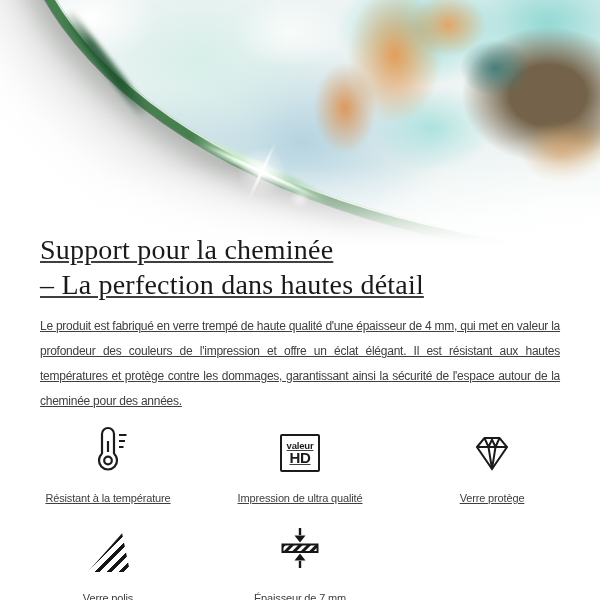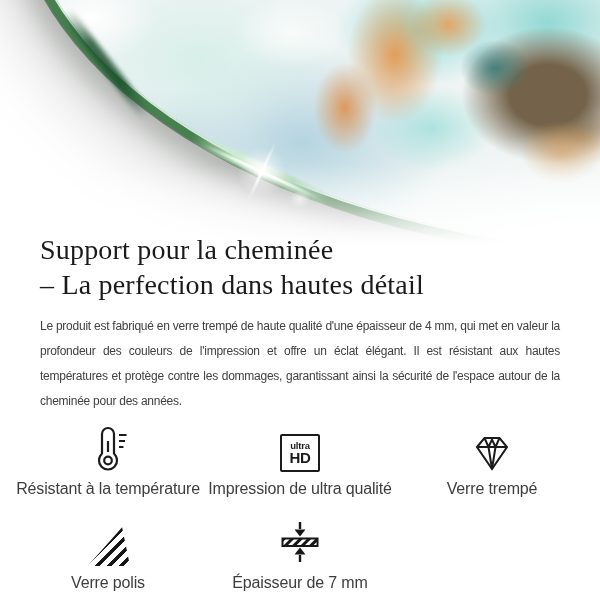--- a/index.html
+++ b/index.html
@@ -1,17 +1,17 @@
 <!DOCTYPE html>
 <html><head>
 <meta charset="utf-8">
 <style>
   html,body{margin:0;padding:0;background:#fff;}
   .page{position:relative;width:600px;height:600px;background:#fff;overflow:hidden;
-        font-family:"Liberation Sans","DejaVu Sans",sans-serif;color:#3f3f3f;}
+        font-family:"Liberation Sans","DejaVu Sans",sans-serif;color:#3f3f3f;text-decoration:underline;}
 
   
   .hero{position:relative;width:600px;height:252px;overflow:hidden;background:#fff;}
   .glass-face{
     position:absolute;left:22px;top:-492px;width:1316px;height:744px;border-radius:50%;
     overflow:hidden;
     box-shadow:
       0 0 0 2px rgba(233,245,236,.9),
       0 0 0 10px #47804f,
       0 0 0 11.5px rgba(32,70,40,.55),
@@ -66,21 +66,21 @@
   .title{margin:-20px 40px 0 40px;font-family:"Liberation Serif","DejaVu Serif",serif;
          font-weight:400;font-size:28px;line-height:35px;color:#1a1a1a;letter-spacing:.2px;}
   .desc{margin:12px 40px 12px 40px;font-size:12px;line-height:25px;letter-spacing:-.25px;
         text-align:justify;color:#404040;}
 
   
   .features{display:grid;grid-template-columns:repeat(3,1fr);row-gap:22px;
             padding:0 12px;margin-top:2px;}
   .feature{display:flex;flex-direction:column;align-items:center;}
   .icon-box{height:46px;display:flex;align-items:flex-end;justify-content:center;}
-  .feature .label{margin-top:8px;font-size:16px;letter-spacing:-.15px;color:#3d3d3d;}
+  .feature .label{margin-top:20px;font-size:11px;letter-spacing:-.15px;color:#3d3d3d;}
 
   .uhd{width:36px;height:34px;border:2.5px solid #1b1b1b;border-radius:2px;
        display:flex;flex-direction:column;align-items:center;justify-content:center;color:#1b1b1b;}
   .uhd .u{font-size:9.5px;font-weight:bold;line-height:10px;letter-spacing:-.2px;}
   .uhd .h{font-size:15px;font-weight:bold;line-height:14px;letter-spacing:-.3px;}
 
   .edges-tri{width:44px;height:40px;
     background:repeating-linear-gradient(135deg, #161616 0 3.5px, rgba(0,0,0,0) 3.5px 8.5px);
     -webkit-clip-path:polygon(4% 100%, 82% 3%, 100% 100%);
     clip-path:polygon(4% 100%, 82% 3%, 100% 100%);}
@@ -122,38 +122,38 @@
             <path d="M21,15 V26"></path>
             <path d="M32,9 H39.5 M32,15 H38 M32,21 H36.5"></path>
           </svg>
         </div>
         <span class="label">Résistant à la température</span>
       </div>
 
       <div class="feature">
         <div class="icon-box">
           <div class="uhd">
-            <span class="u">ultra</span>
+            <span class="u">valeur</span>
             <span class="h">HD</span>
           </div>
         </div>
         <span class="label">Impression de ultra qualité</span>
       </div>
 
 
       <div class="feature">
         <div class="icon-box">
           <svg width="48" height="42" viewBox="0 0 48 42" fill="none" stroke="#1b1b1b" stroke-width="2">
             <path d="M9,17 L16.5,8 H31.5 L39,17 L24,39 Z" stroke-linejoin="miter"></path>
             <path d="M9,17 H39"></path>
             <path d="M16.5,8 L20.5,17 L24,9.5 L27.5,17 L31.5,8"></path>
             <path d="M20.5,17 L24,39 M27.5,17 L24,39"></path>
           </svg>
         </div>
-        <span class="label">Verre trempé</span>
+        <span class="label">Verre protège</span>
       </div>
 
       <div class="feature">
         <div class="icon-box">
           <div class="edges-tri"></div>
         </div>
         <span class="label">Verre polis</span>
       </div>
 
       <div class="feature">

